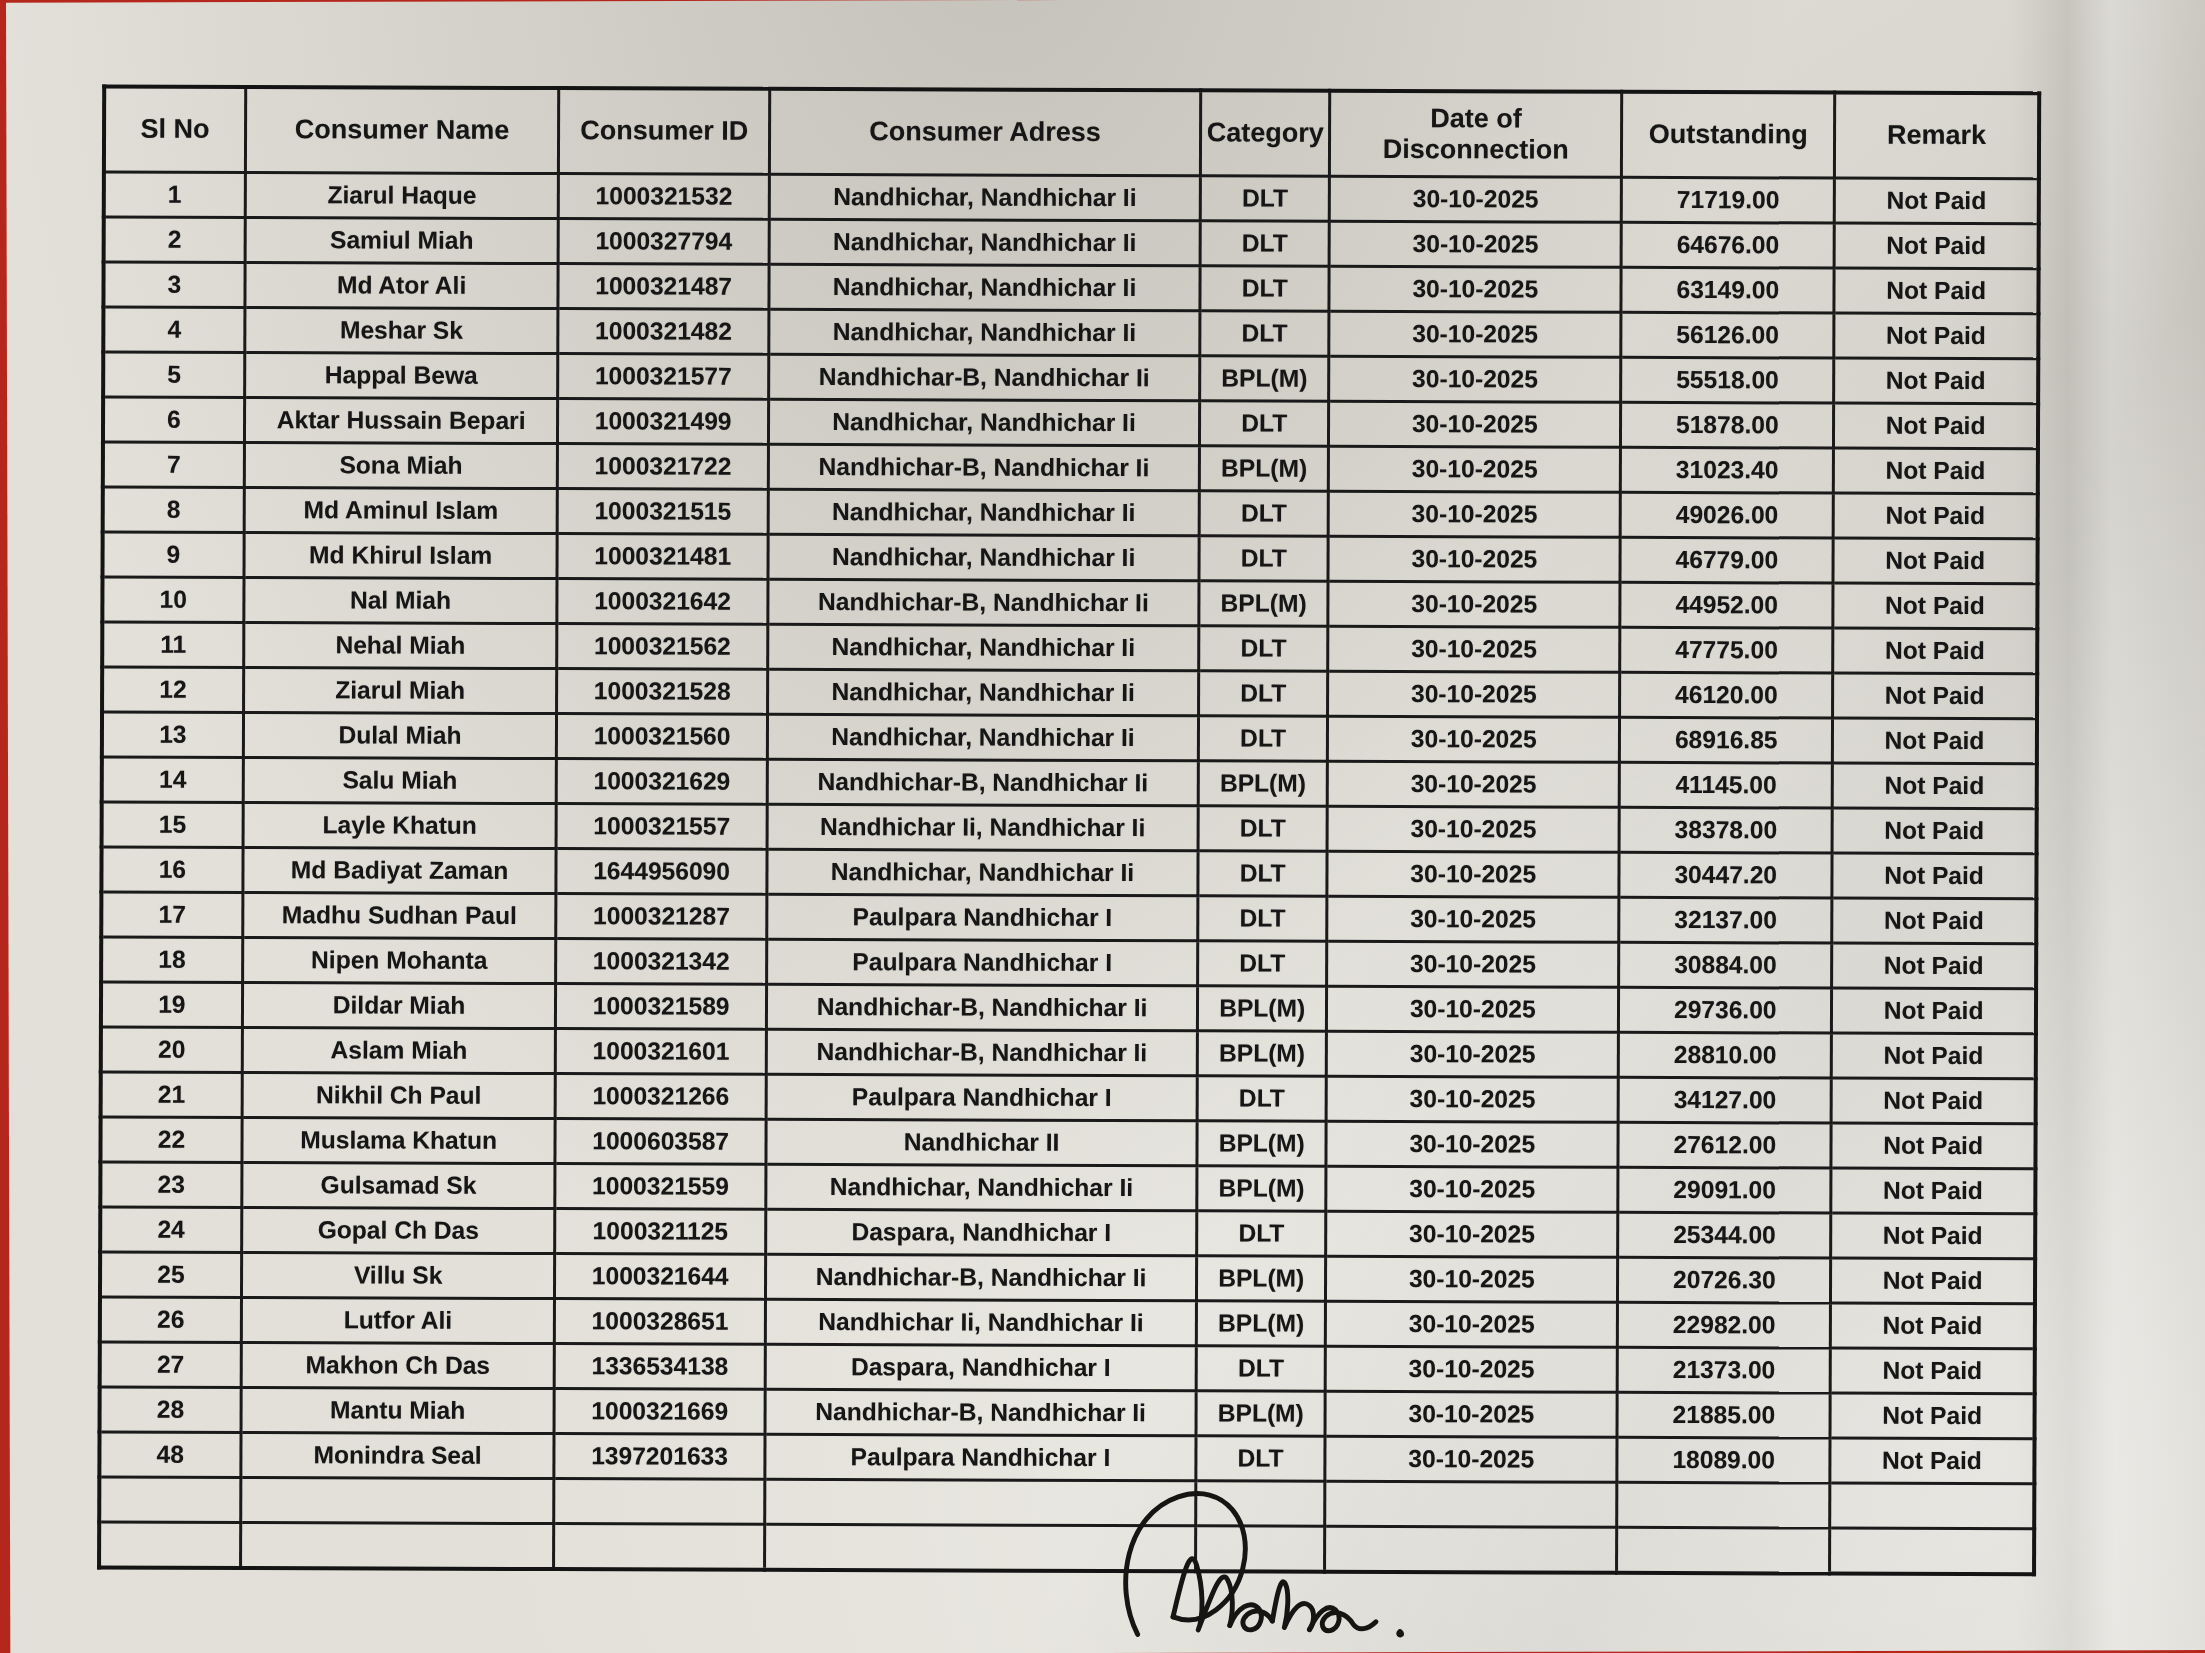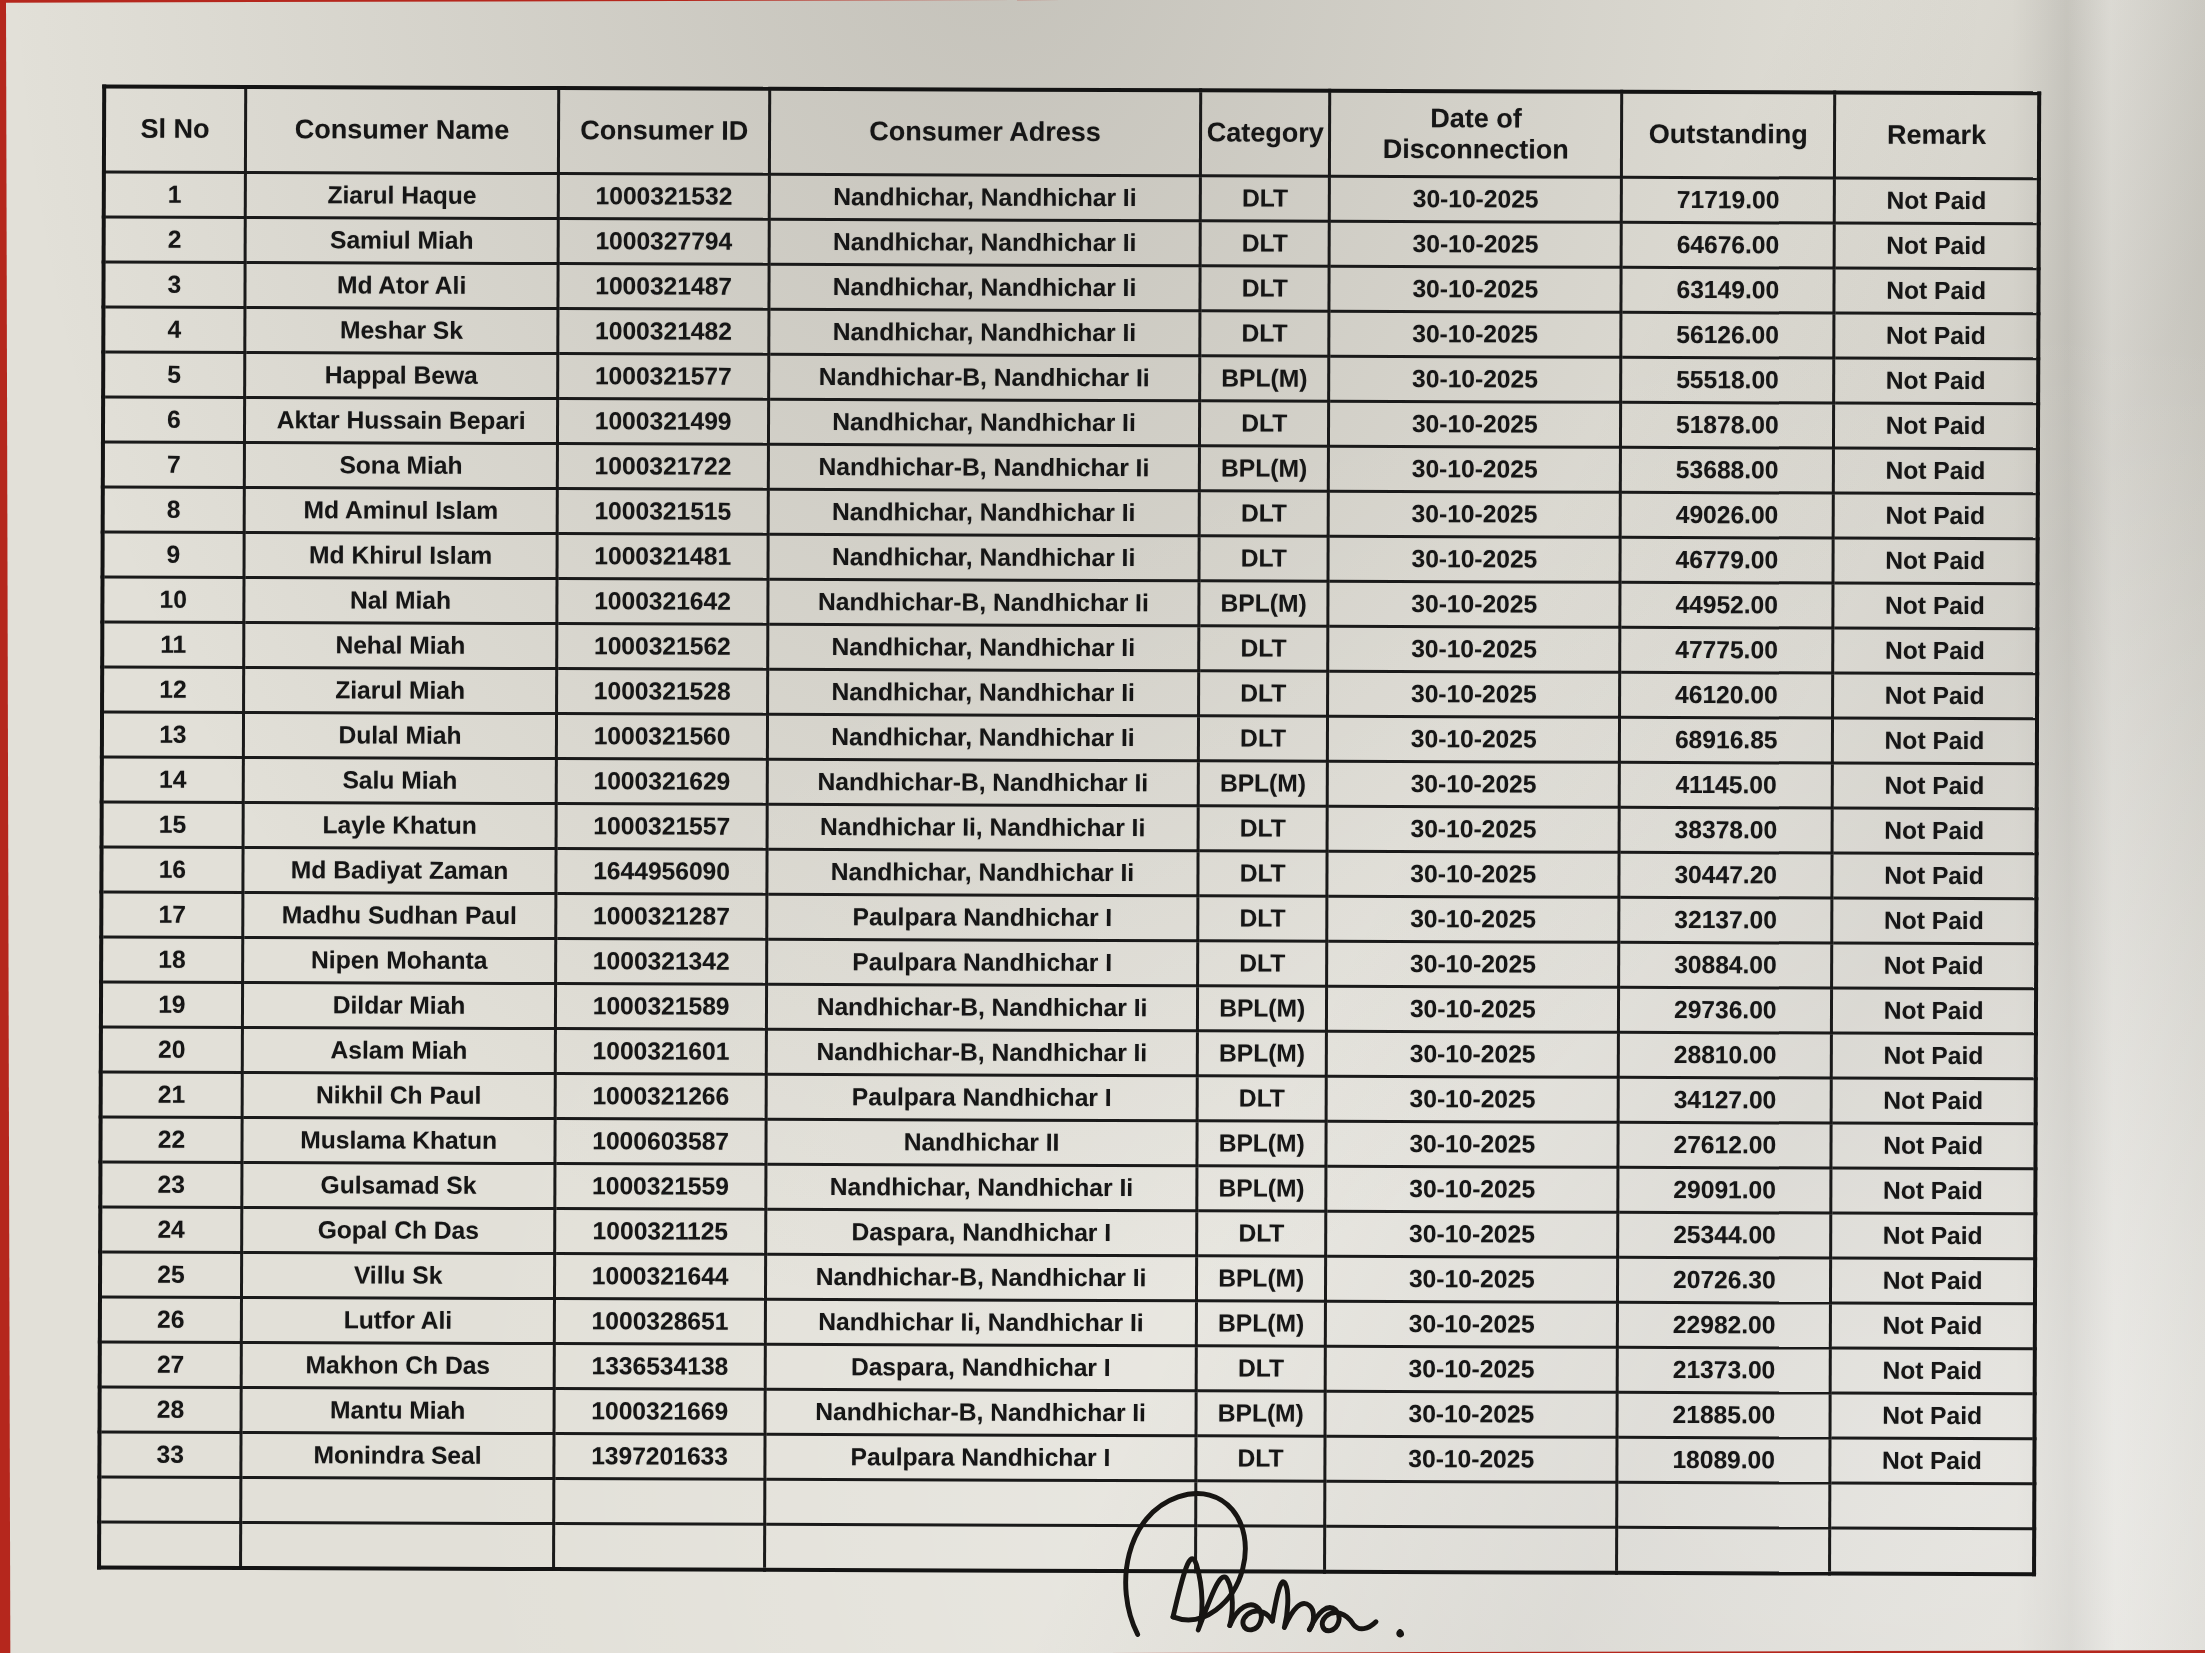--- a/index.html
+++ b/index.html
@@ -160,21 +160,21 @@
           <td>51878.00</td>
           <td>Not Paid</td>
         </tr>
         <tr>
           <td>7</td>
           <td>Sona Miah</td>
           <td>1000321722</td>
           <td>Nandhichar-B, Nandhichar Ii</td>
           <td>BPL(M)</td>
           <td>30-10-2025</td>
-          <td>53688.00</td>
+          <td>31023.40</td>
           <td>Not Paid</td>
         </tr>
         <tr>
           <td>8</td>
           <td>Md Aminul Islam</td>
           <td>1000321515</td>
           <td>Nandhichar, Nandhichar Ii</td>
           <td>DLT</td>
           <td>30-10-2025</td>
           <td>49026.00</td>
@@ -374,21 +374,21 @@
           <td>28</td>
           <td>Mantu Miah</td>
           <td>1000321669</td>
           <td>Nandhichar-B, Nandhichar Ii</td>
           <td>BPL(M)</td>
           <td>30-10-2025</td>
           <td>21885.00</td>
           <td>Not Paid</td>
         </tr>
         <tr>
-          <td>33</td>
+          <td>48</td>
           <td>Monindra Seal</td>
           <td>1397201633</td>
           <td>Paulpara Nandhichar I</td>
           <td>DLT</td>
           <td>30-10-2025</td>
           <td>18089.00</td>
           <td>Not Paid</td>
         </tr>
         <tr class="empty-a">
           <td></td>

